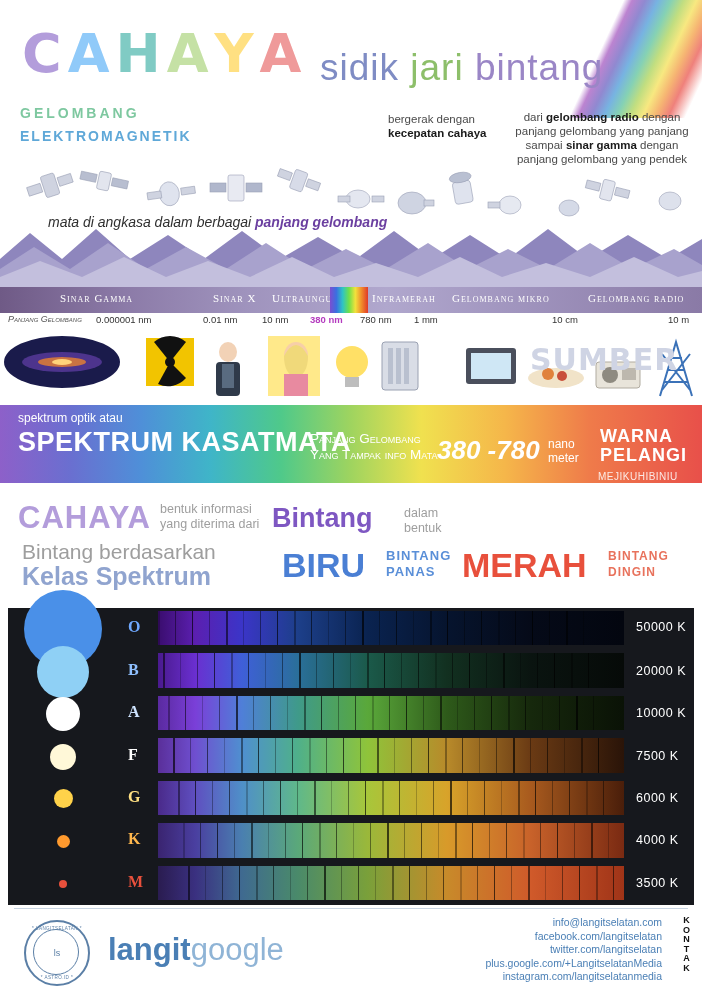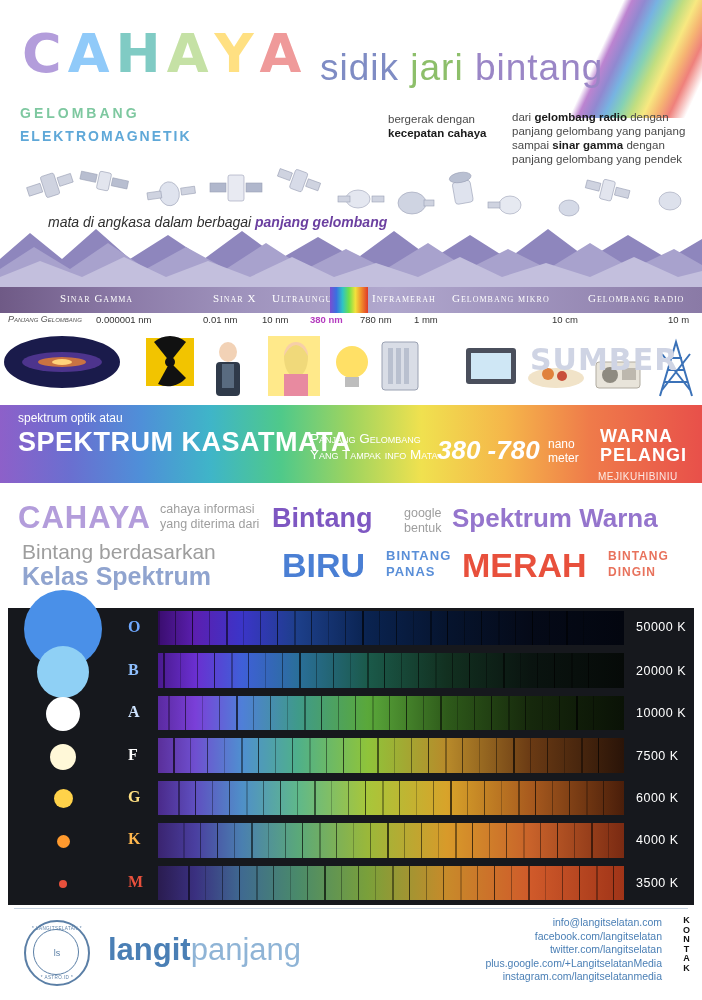--- a/index.html
+++ b/index.html
@@ -130,21 +130,21 @@
 
   <div class="gel1">GELOMBANG</div>
   <div class="gel2">ELEKTROMAGNETIK</div>
 
 
   <div class="lead" style="left:388px;top:112px;width:115px;">
     <span>bergerak dengan</span><br>
     <b>kecepatan cahaya</b>
   </div>
 
-  <div class="lead" style="left:512px;top:110px;width:180px;">
+  <div class="lead" style="left:512px;top:110px;width:180px;text-align:center;">
     <span>dari </span><b>gelombang radio</b><span> dengan panjang gelombang yang panjang sampai </span><b>sinar gamma</b><span> dengan panjang gelombang yang pendek</span>
   </div>
 
   <svg class="satbar" viewBox="0 0 702 70">
     <g fill="#cfd3e0" stroke="#9aa0b5" stroke-width="0.6">
       <g transform="translate(40,12) rotate(-18)">
           <rect x="0" y="0" width="14" height="22" rx="2"></rect>
           <rect x="-16" y="6" width="14" height="9"></rect>
           <rect x="16" y="6" width="14" height="9"></rect>
         </g>
@@ -307,29 +307,28 @@
     </div>
     <div class="o6">
       <span>WARNA</span><br>
       <span>PELANGI</span>
     </div>
     <div class="o7">MEJIKUHIBINIU</div>
   </div>
 
   <div class="tb cahaya2">CAHAYA</div>
   <div class="tb adalah">
-    <span>cahaya informasi</span><br>
+    <span>bentuk informasi</span><br>
     <span>yang diterima dari</span>
   </div>
   <div class="tb bintang2">Bintang</div>
   <div class="tb dalam">
-    <span>google</span><br>
+    <span>dalam</span><br>
     <span>bentuk</span>
   </div>
-  <div class="tb spektrumwarna">Spektrum Warna</div>
   <div class="tb bintangb">Bintang berdasarkan</div>
   <div class="tb kelas">Kelas Spektrum</div>
   <div class="tb biru">BIRU</div>
   <div class="tb bintangpanas">
     <span>BINTANG</span><br>
     <span>PANAS</span>
   </div>
   <div class="tb merah">MERAH</div>
   <div class="tb bintangdingin">
     <span>BINTANG</span><br>
@@ -565,21 +564,21 @@
 
   <div class="footer"></div>
   <div class="fhr"></div>
   <div class="logo-seal">
     <div class="inner"></div>
     <div class="t1">* LANGITSELATAN *</div>
     <div class="t3">ls</div>
     <div class="t2">* ASTRO.ID *</div>
   </div>
   <div class="wordmark">
-    <span class="b">langit</span><span class="c2">panjang</span>
+    <span class="b">langit</span><span class="c2">google</span>
   </div>
   <div class="contact" id="contact">
       <div>info@langitselatan.com</div>
       <div>facebook.com/langitselatan</div>
       <div>twitter.com/langitselatan</div>
       <div>plus.google.com/+LangitselatanMedia</div>
       <div>instagram.com/langitselatanmedia</div>
     </div>
   <div class="kontak" id="kontak">
       <div>K</div>

